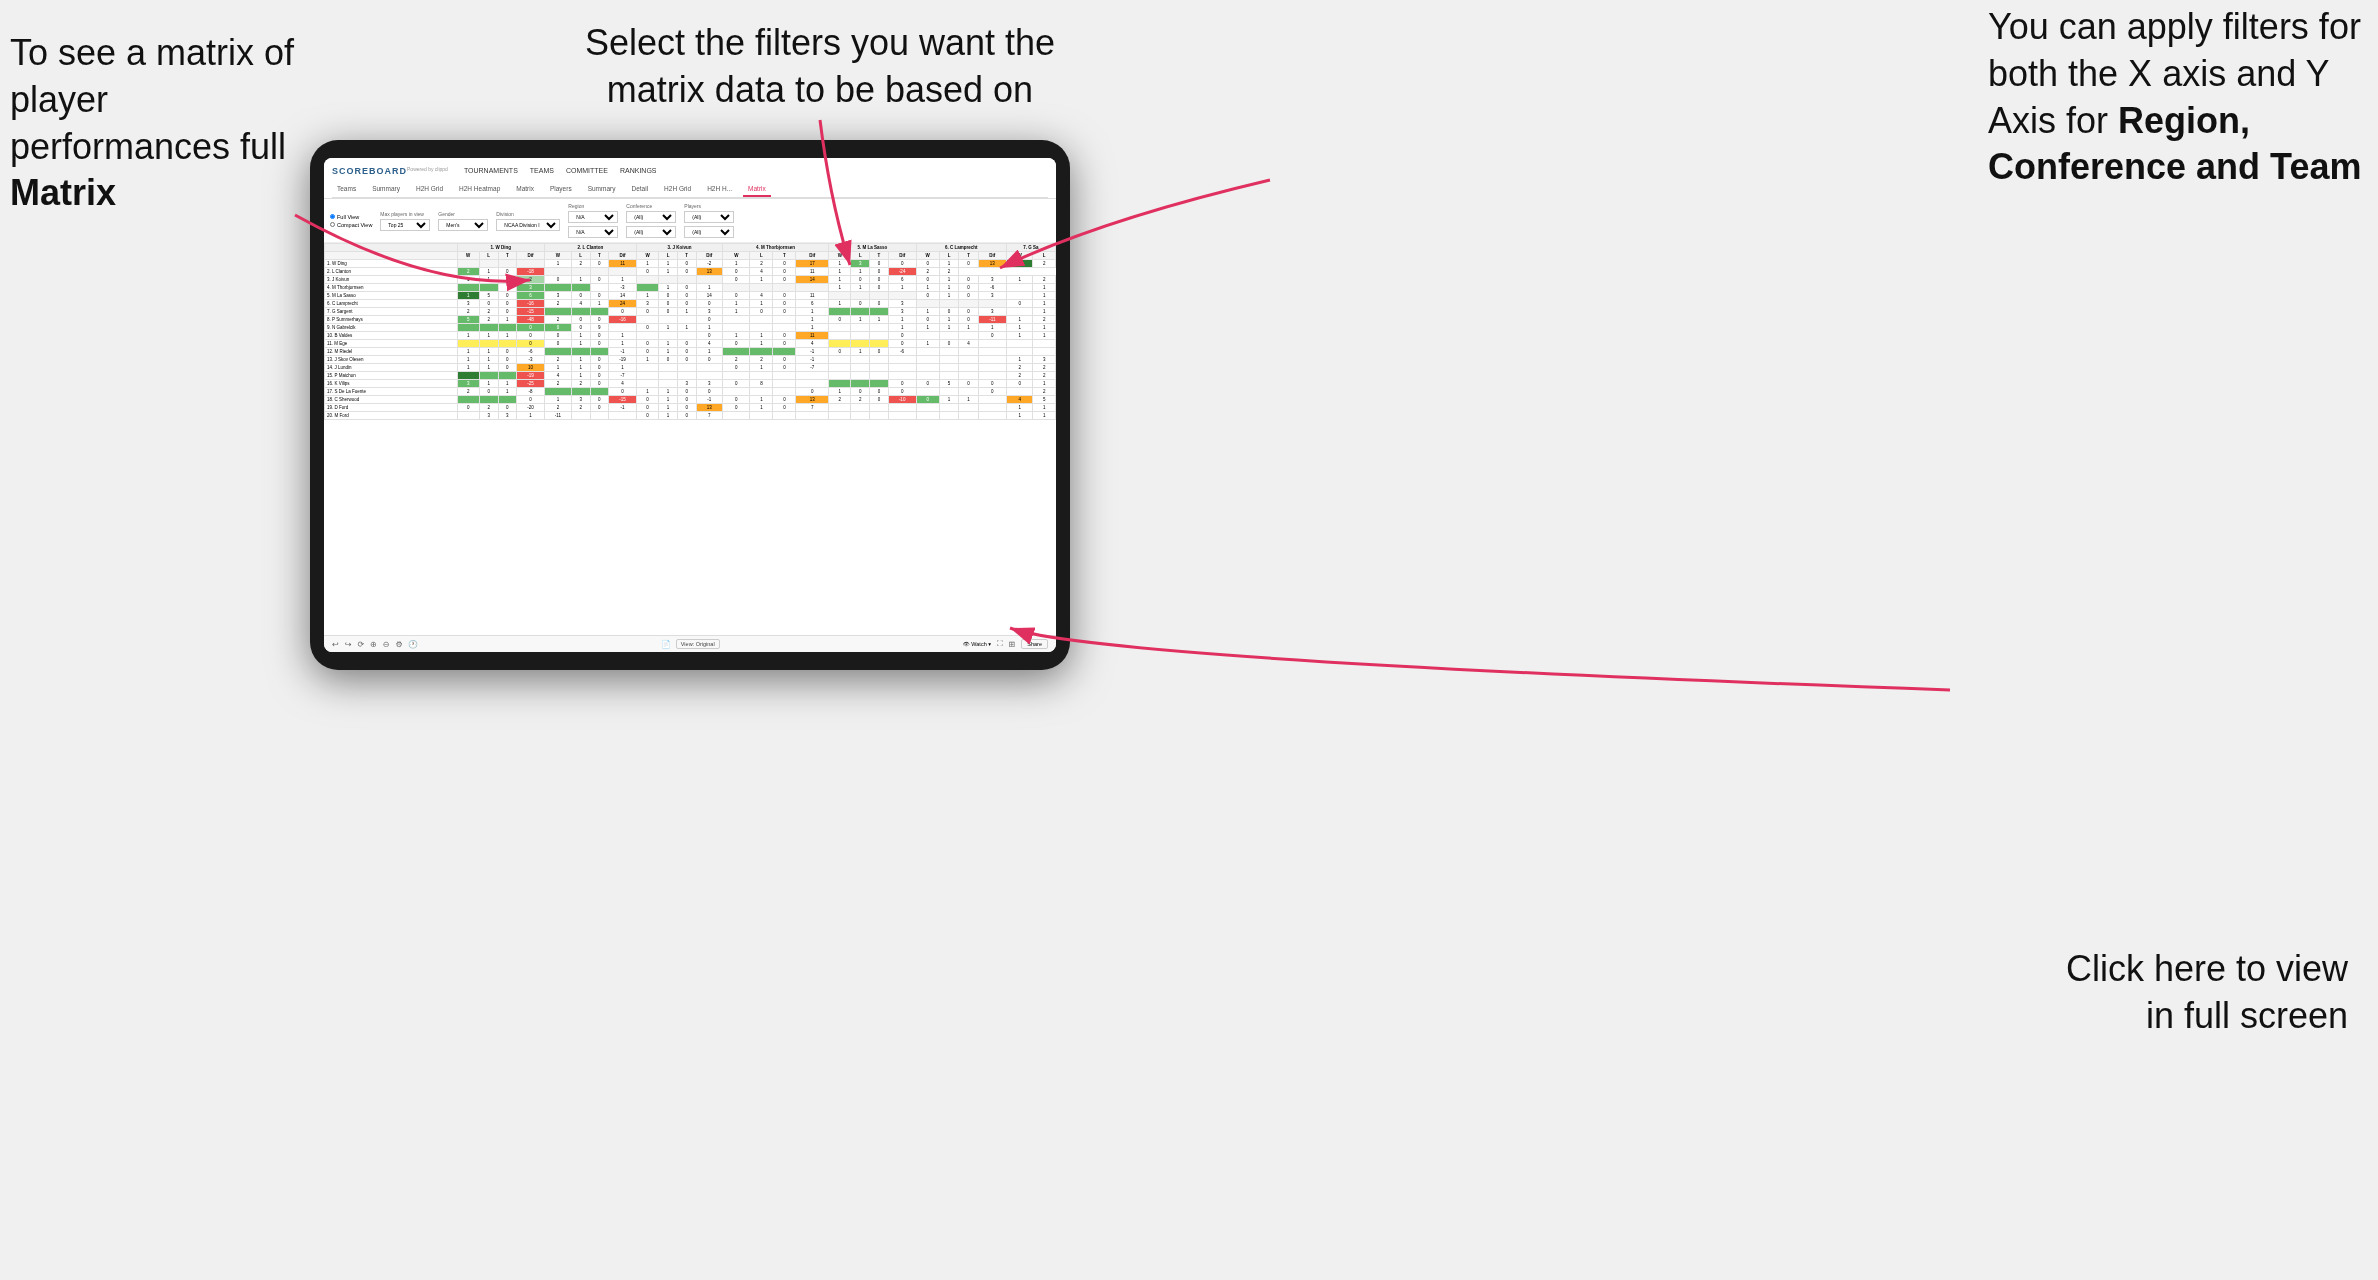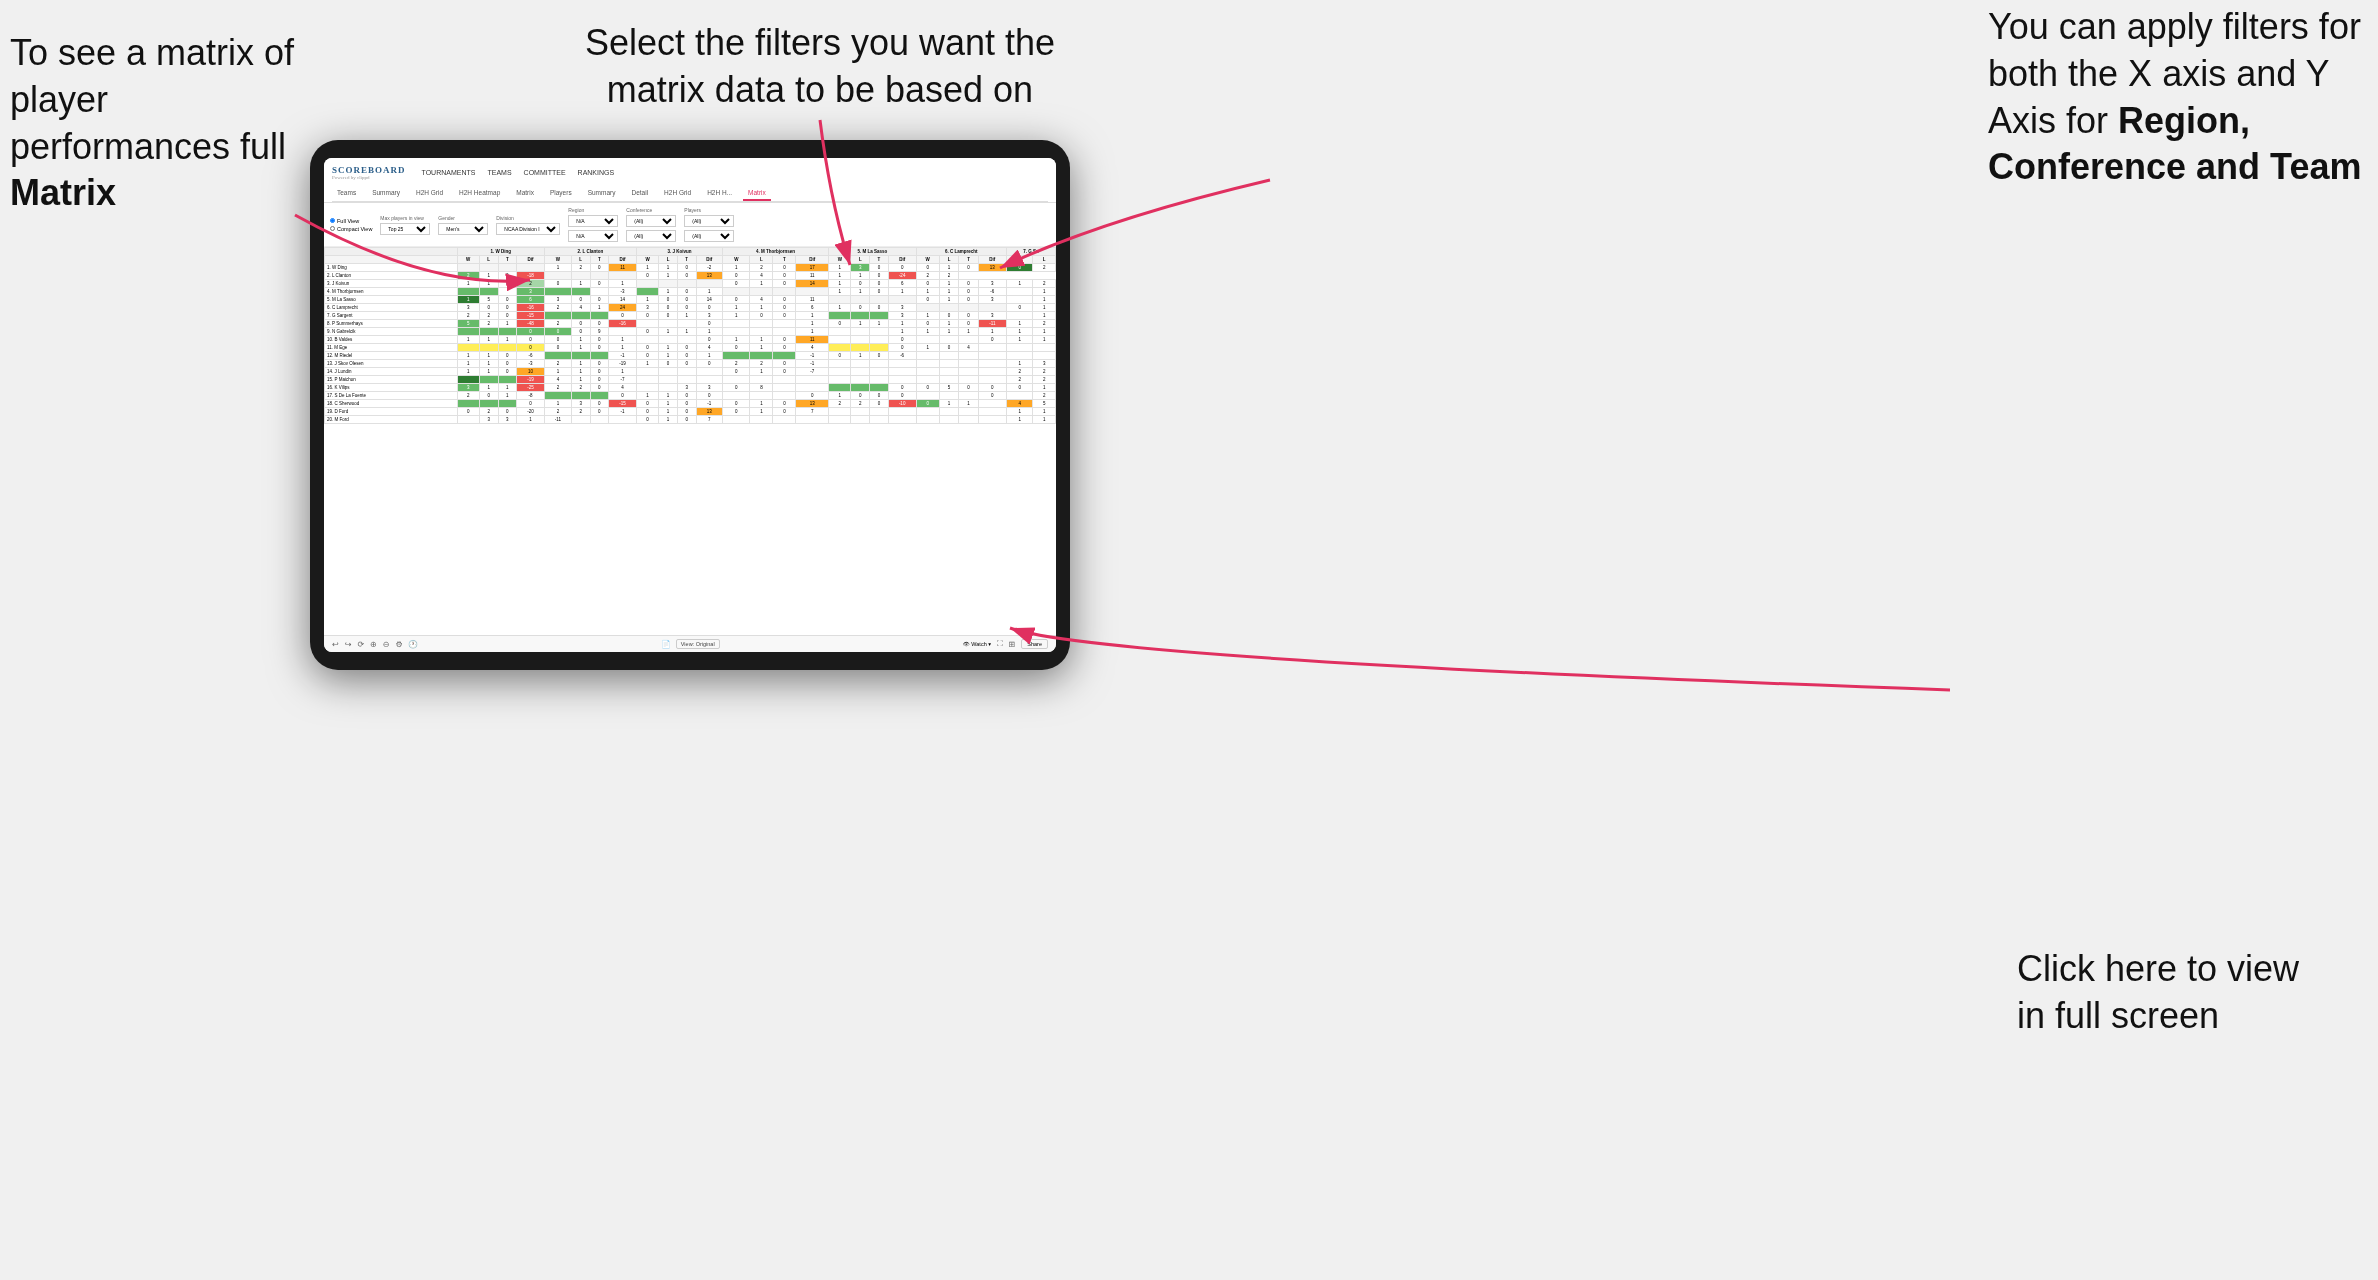--- a/index.html
+++ b/index.html
@@ -79,22 +79,21 @@
 
     .tablet-logo-bar {
       display: flex;
       align-items: center;
       gap: 16px;
       padding: 3px 0;
     }
 
     .logo-block {
       display: flex;
-      flex-direction: column;
-      font-family: Liberation Serif, serif;
+      flex-direction: row;
     }
 
     .logo-title {
       font-size: 9px;
       font-weight: bold;
       color: #2c5f8a;
       letter-spacing: 1px;
       text-transform: uppercase;
     }
 
@@ -290,21 +289,21 @@
 </div>
 
 <div class="annotation" id="ann-filters">
   <span>Select the filters you want the matrix data to be based on</span>
 </div>
 
 <div class="annotation" id="ann-axis">
   <span>You  can apply filters for both the X axis and Y Axis for </span><span class="bold">Region, Conference and Team</span>
 </div>
 
-<div class="annotation" id="ann-fullscreen" style="position:absolute; bottom:240px; right:41px; width:320px; font-size:36px; ">
+<div class="annotation" id="ann-fullscreen" style="position:absolute; bottom:240px; right:30px; width:320px; font-size:36px; text-align:right;">
   <span>Click here to view in full screen</span>
 </div>
 
 <div class="tablet">
   <div class="tablet-screen">
 
     <div class="tablet-nav">
       <div class="tablet-logo-bar">
         <div class="logo-block">
           <span class="logo-title">SCOREBOARD</span>

